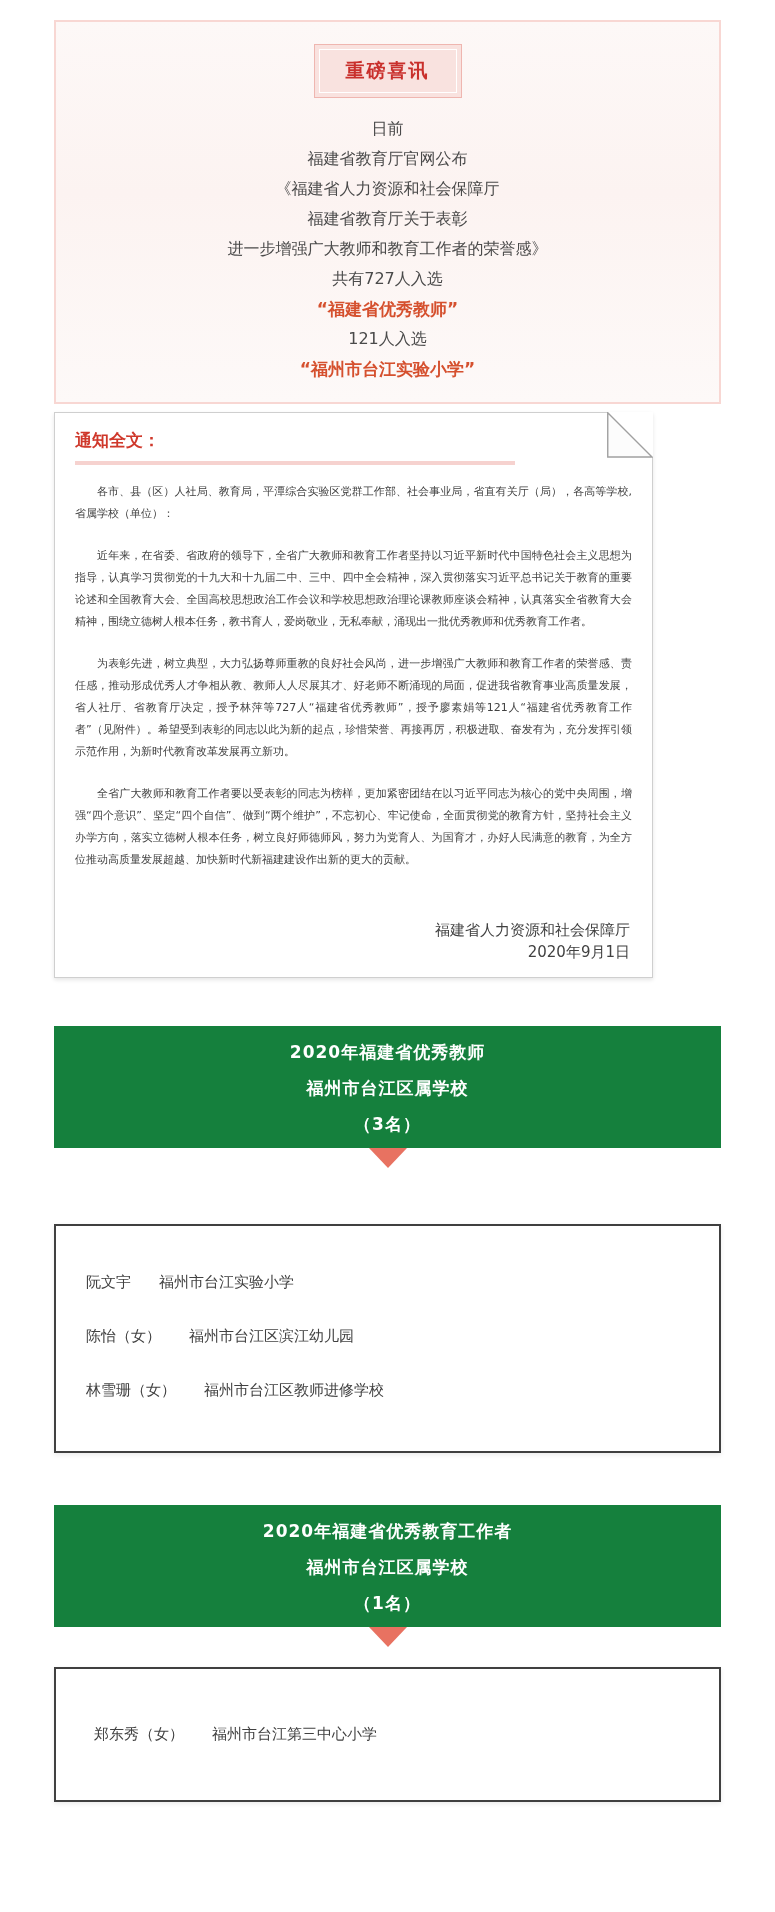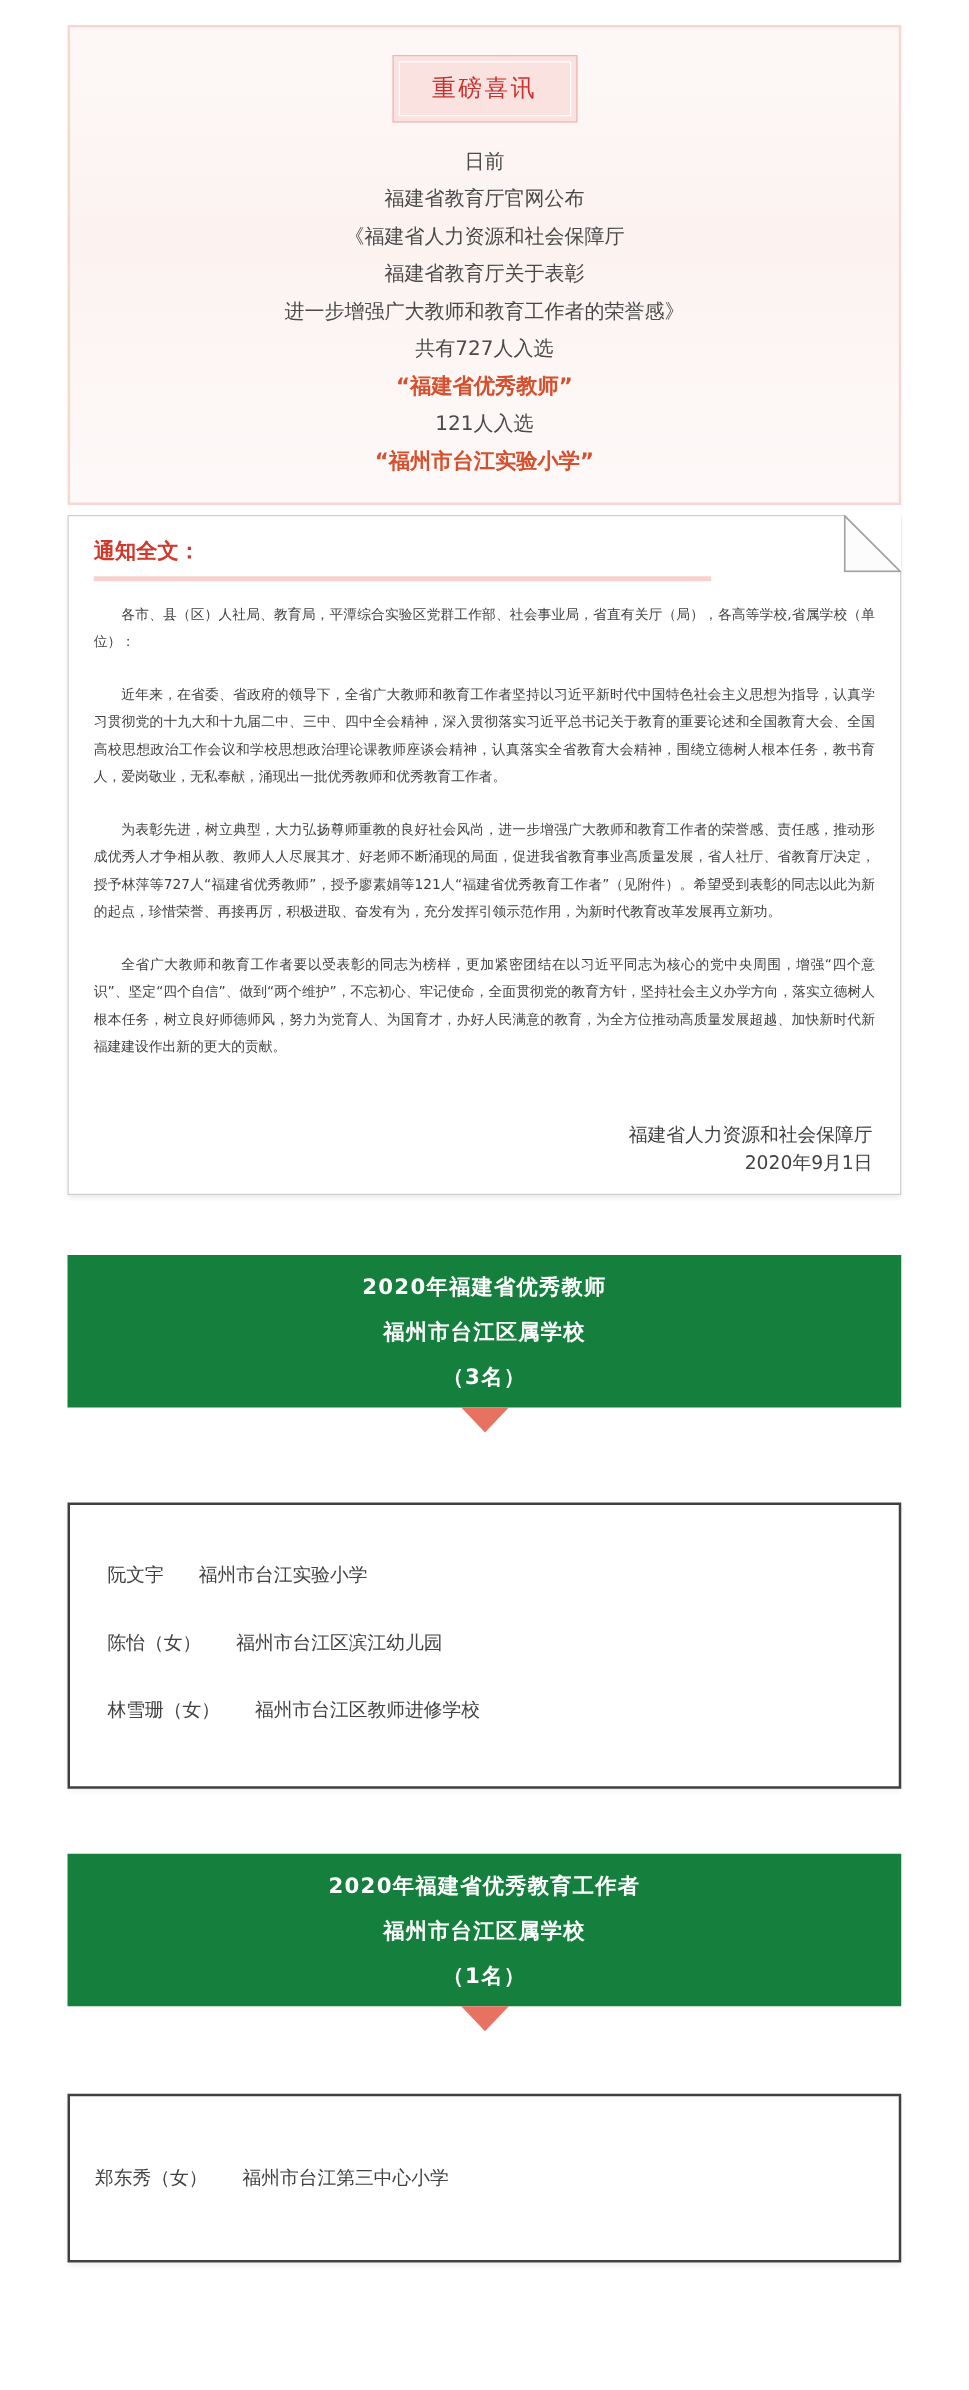--- a/index.html
+++ b/index.html
@@ -16,29 +16,29 @@
     border:2px solid #f8d7d3;
     background:linear-gradient(180deg,#fdf8f7 0%,#fcf3f1 45%,#fdf9f8 100%);
     text-align:center;padding:22px 20px 18px 20px;
   }
   .badge-outer{
     display:inline-block;border:1px solid #efb6b0;background:#f9e2df;
     padding:4px;margin-bottom:12px;
   }
   .badge-inner{
     border:1px solid #ffffff;padding:8px 26px;
-    font-size:19px;font-weight:normal;color:#c9302c;letter-spacing:2px;
+    font-size:19px;font-weight:bold;color:#c9302c;letter-spacing:2px;
   }
   .hero-lines{margin-top:4px;}
   .hero-line{font-size:16px;line-height:30px;color:#4a4a4a;}
   .hero-line.hl{color:#d5502e;font-weight:bold;font-size:17px;}
 
   
   .notice-card{
-    box-sizing:border-box;width:667px;margin-top:8px;position:relative;
+    box-sizing:border-box;width:599px;margin-top:8px;position:relative;
     background:#ffffff;border:1px solid #cfcfcf;
     box-shadow:0 2px 4px rgba(0,0,0,.10);
     padding:16px 20px 14px 20px;
   }
   .dogear{position:absolute;top:-1px;right:-1px;width:46px;height:46px;}
   .notice-title{font-size:17px;font-weight:bold;color:#cf382b;}
   .notice-rule{height:4px;width:79%;background:#f6d2cf;margin:9px 0 16px 0;}
   .notice-body p{
     margin:0 0 20px 0;font-size:11px;line-height:22px;color:#414141;
     text-indent:2em;text-align:justify;
@@ -61,21 +61,21 @@
   }
   .sec-teachers{margin-top:48px;}
   .sec-workers{margin-top:52px;}
 
   
   .names-card{
     box-sizing:border-box;width:667px;background:#ffffff;
     border:2px solid #404040;box-shadow:0 2px 5px rgba(0,0,0,.08);
     padding:46px 30px 50px 30px;margin-top:56px;
   }
-  .names-card.single{padding:55px 30px 55px 20px;margin-top:50px;}
+  .names-card.single{padding:55px 30px 55px 38px;margin-top:20px;}
   .name-row{font-size:15px;line-height:21px;color:#414141;margin-bottom:33px;}
   .name-row:last-child{margin-bottom:0;}
   .person{display:inline-block;margin-right:28px;}
 </style>
 </head>
 <body>
 
 <div class="page">
 
   <div class="hero-card">

